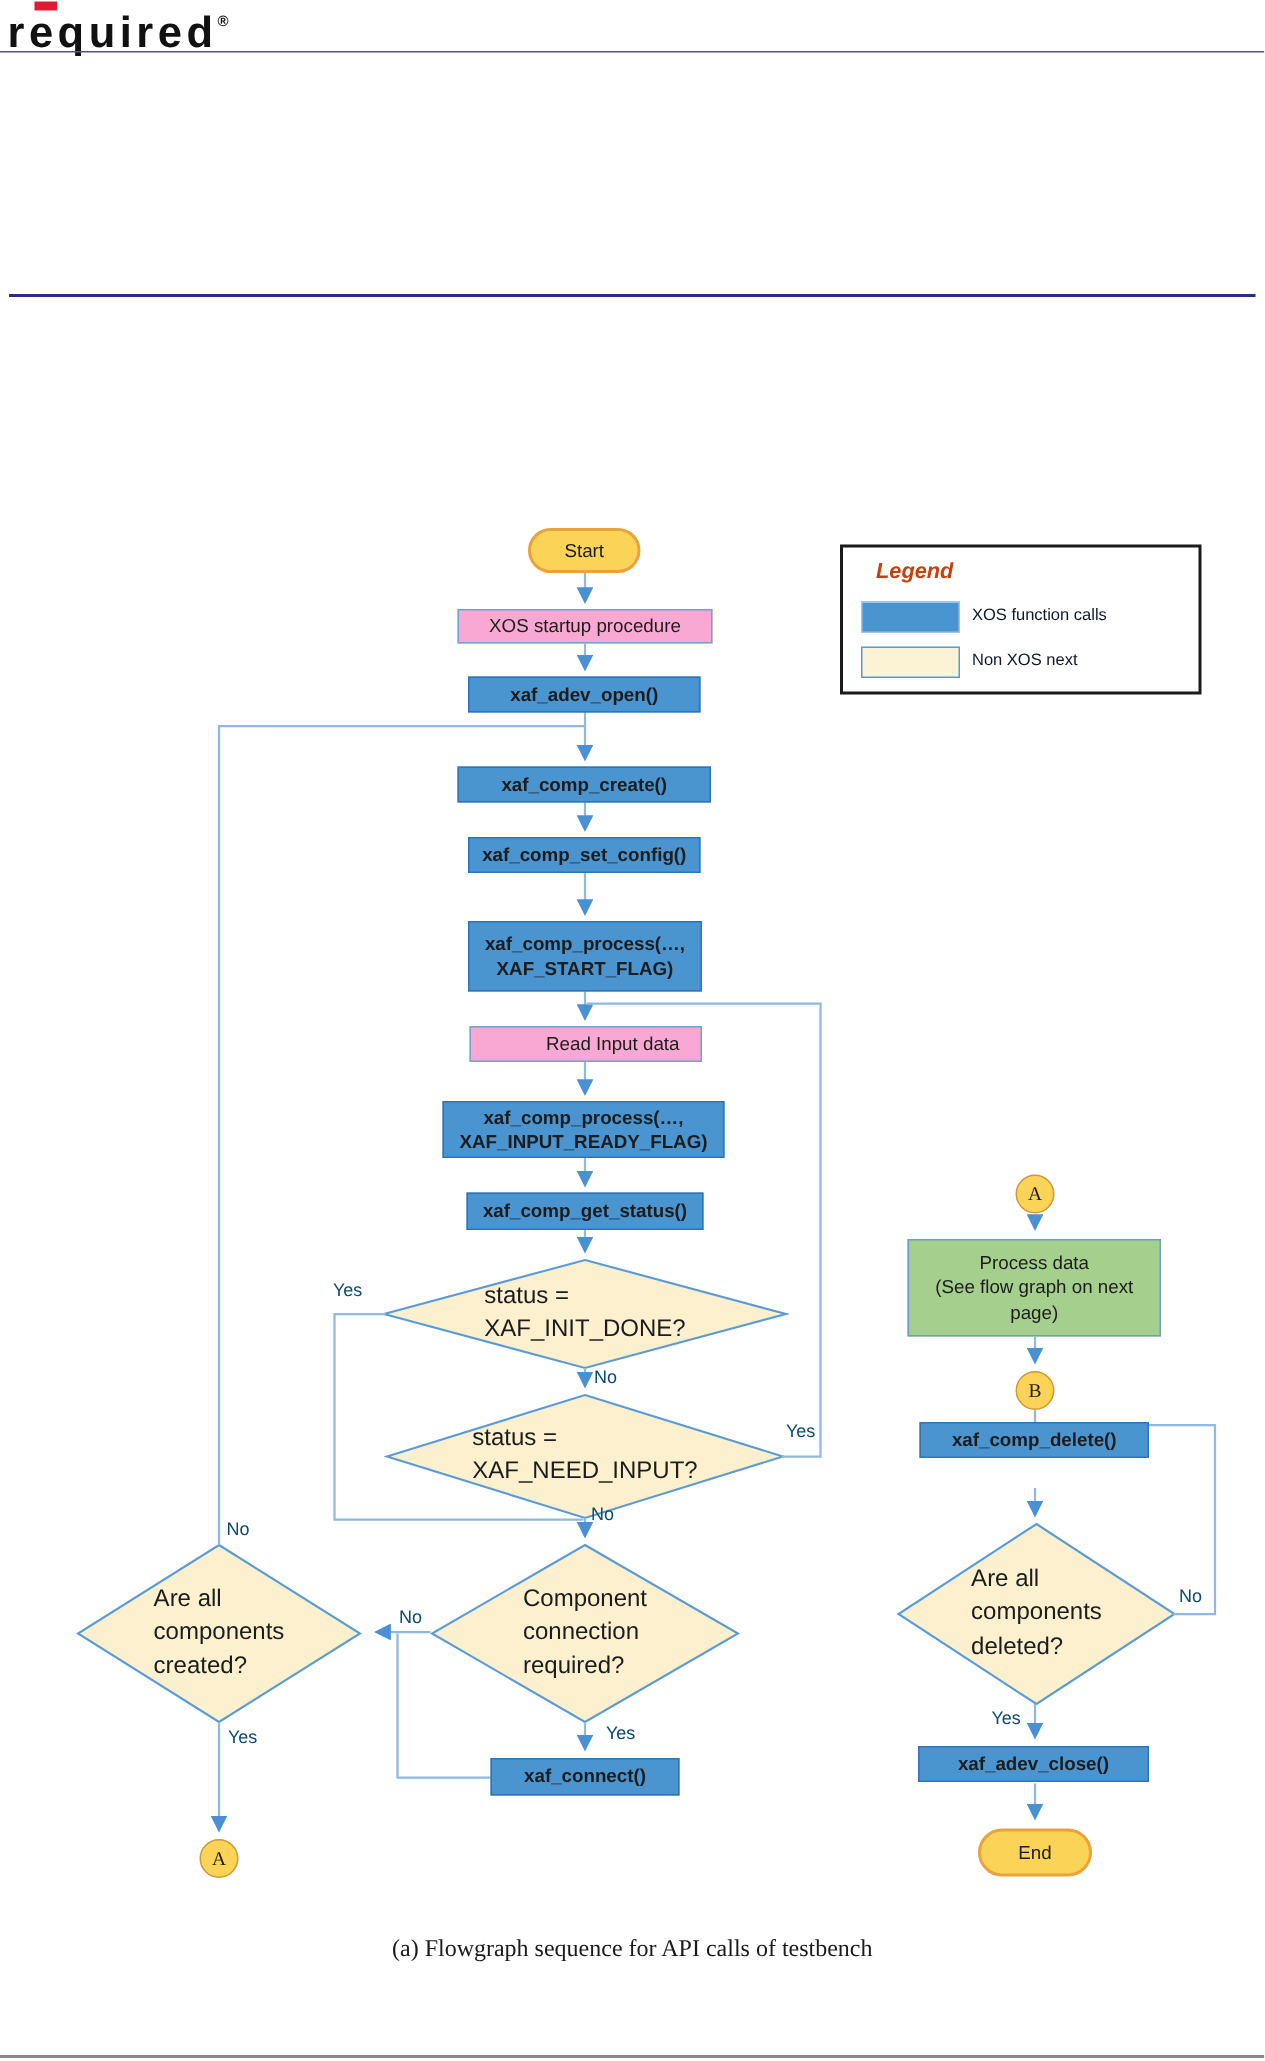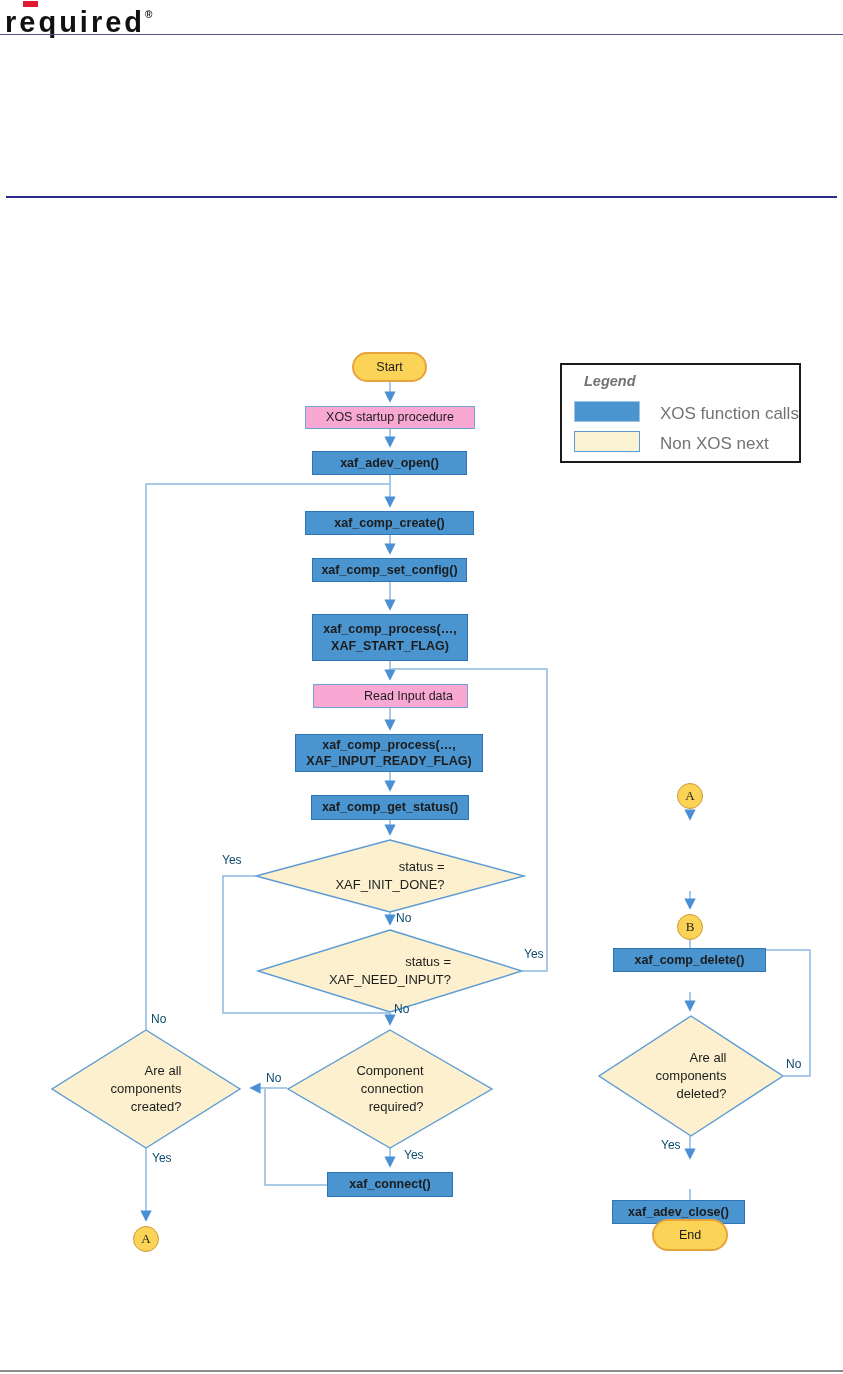--- a/index.html
+++ b/index.html
@@ -19,35 +19,35 @@
   .node{position:absolute;box-sizing:border-box;display:flex;align-items:center;
         justify-content:center;text-align:center;font-size:12.5px;line-height:1.3;
         color:#1c1c1c;white-space:pre-line;}
   .blue{background:#4A94D0;border:1.5px solid #2E75B6;font-weight:bold;}
   .cream{background:#f9a8d4;border:1px solid #6FA3D2;}
   .stadium{background:#FBD357;border:2px solid #E8A33C;border-radius:16px;}
   .circle{background:#FBD357;border:1.5px solid #CE9737;border-radius:50%;
           font-family:"Liberation Serif",serif;font-size:13px;}
   .green{background:#A5CF8C;border:1.5px solid #6E9DC9;}
 
-  .dtext{position:absolute;transform:translate(-50%,-50%);text-align:right;
-         white-space:pre-line;font-size:13px;line-height:1.4;color:#1c1c1c;}
+  .dtext{position:absolute;transform:translate(-50%,-50%);text-align:left;
+         white-space:pre-line;font-size:16px;line-height:1.4;color:#1c1c1c;}
   .elabel{position:absolute;font-size:12px;color:#0c4a6e;}
 
   #connectors{position:absolute;left:0;top:0;}
 
   
   #legend{position:absolute;left:560px;top:363px;width:241px;height:100px;
           border:2px solid #1b1b1b;box-sizing:border-box;background:#fff;}
   #legend .title{position:absolute;left:22px;top:8px;font-weight:bold;
-                 font-style:italic;font-size:14.5px;color:#737373;}
+                 font-style:italic;font-size:14.5px;color:#c2410c;}
   #legend .swatch{position:absolute;left:12px;width:66px;height:21px;box-sizing:border-box;}
   #legend .sw1{top:36px;background:#4A94D0;border:1px solid #9DC3E6;}
   #legend .sw2{top:66px;background:#FCF3D5;border:1px solid #5B9BD5;}
-  #legend .lab{position:absolute;left:98px;font-size:17px;color:#737373;}
+  #legend .lab{position:absolute;left:86px;font-size:11px;color:#0f172a;}
   #legend .lab1{top:39px;}
   #legend .lab2{top:69px;}
 
   #caption{position:absolute;left:0;top:1291px;width:843px;text-align:center;
            font-family:"Liberation Serif",serif;font-size:16px;color:#1a1a1a;}
 </style>
 </head>
 <body>
 
 <div id="page">
@@ -124,23 +124,25 @@
 connection
 required?</div>
   <div class="dtext" style="left:146px;top:1089px;">Are all
 components
 created?</div>
   <div class="dtext" style="left:691px;top:1076px;">Are all
 components
 deleted?</div>
 
   <div class="node circle" style="left:677px;top:783px;width:26px;height:26px;">A</div>
+  <div class="node green" style="left:605px;top:826px;width:169px;height:65px;">Process data
+(See flow graph on next page)</div>
   <div class="node circle" style="left:677px;top:914px;width:26px;height:26px;">B</div>
   <div class="node blue" style="left:613px;top:948px;width:153px;height:24px;">xaf_comp_delete()</div>
-  <div class="node blue" style="left:612px;top:1164px;width:133px;height:24px;margin-top:36px;">xaf_adev_close()</div>
+  <div class="node blue" style="left:612px;top:1164px;width:154px;height:24px;">xaf_adev_close()</div>
   <div class="node stadium" style="left:652px;top:1219px;width:76px;height:32px;">End</div>
 
   <div class="elabel" style="left:222px;top:853px;">Yes</div>
   <div class="elabel" style="left:396px;top:911px;">No</div>
   <div class="elabel" style="left:524px;top:947px;">Yes</div>
   <div class="elabel" style="left:394px;top:1002px;">No</div>
   <div class="elabel" style="left:151px;top:1012px;">No</div>
   <div class="elabel" style="left:152px;top:1151px;">Yes</div>
   <div class="elabel" style="left:266px;top:1071px;">No</div>
   <div class="elabel" style="left:404px;top:1148px;">Yes</div>
@@ -148,14 +150,15 @@
   <div class="elabel" style="left:661px;top:1138px;">Yes</div>
 
   <div id="legend">
     <div class="title">Legend</div>
     <div class="swatch sw1"></div>
     <div class="lab lab1">XOS function calls</div>
     <div class="swatch sw2"></div>
     <div class="lab lab2">Non XOS next</div>
   </div>
 
+  <div id="caption">(a) Flowgraph sequence for API calls of testbench</div>
 
 </div>
 
 </body></html>

